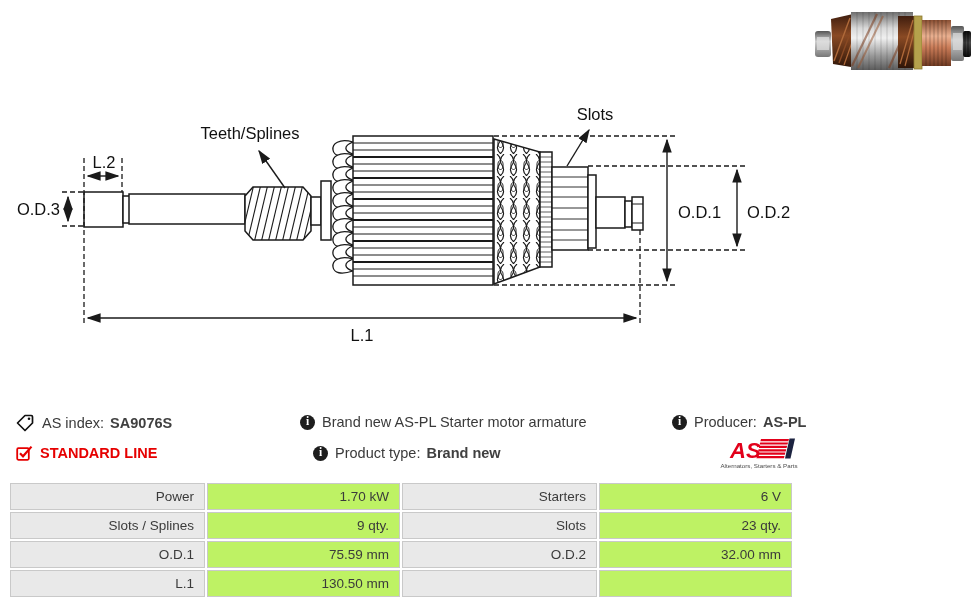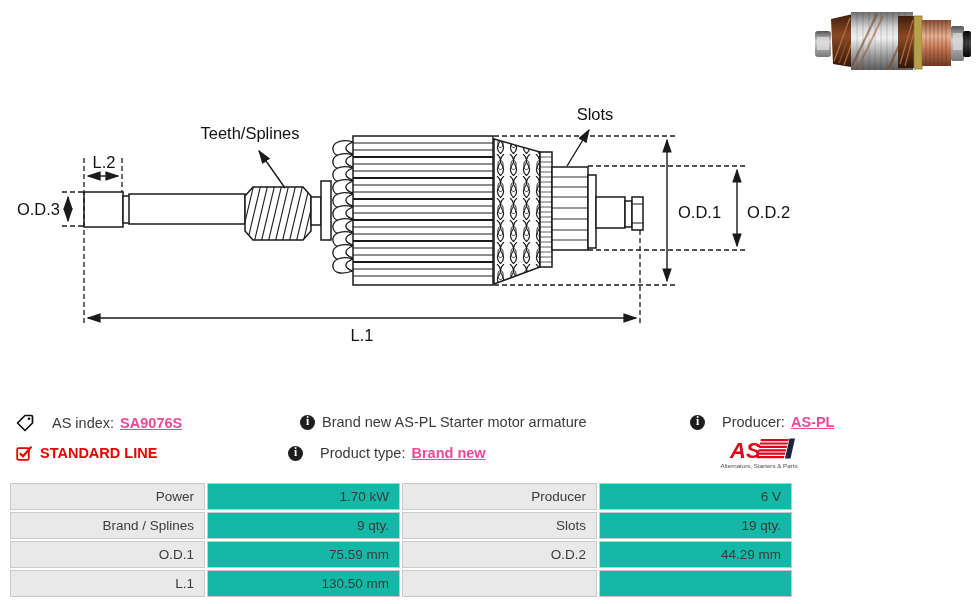--- a/index.html
+++ b/index.html
@@ -9,35 +9,35 @@
 
   
   #diagram{position:absolute;left:0;top:95px;}
 
   
   #photo{position:absolute;left:805px;top:6px;}
 
   
   .info-row{position:absolute;display:flex;align-items:center;gap:7px;
             font-size:14.5px;color:#3a3a3a;white-space:nowrap;}
-  .info-row .b{font-weight:700;color:#ec4899;text-decoration:underline;}
-  .info-row .lab{margin-right:2px;margin-left:10px;}
+  .info-row .b{font-weight:700;color:#404040;}
+  .info-row .lab{margin-right:2px;}
   .red{color:#e60000 !important;font-weight:700;}
   .info-icon{width:15px;height:15px;border-radius:50%;background:#1d1d1d;color:#fff;
              display:inline-flex;align-items:center;justify-content:center;flex:0 0 15px;
              font-family:"Liberation Serif",serif;font-weight:700;font-size:11.5px;line-height:1;}
   .info-icon::before{content:"i";}
 
   
   #aslogo{position:absolute;left:716px;top:437px;}
 
   
   table.spec{position:absolute;left:8px;top:481px;width:782px;border-spacing:2px;table-layout:fixed;}
   table.spec td{border:1px solid #c9c9c9;height:25px;text-align:right;padding:0 10px 0 0;
-                font-size:13.5px;color:#3b3b3b;background:#14b8a6;overflow:hidden;}
+                font-size:13.5px;color:#3b3b3b;background:#bef264;overflow:hidden;}
   table.spec td.lbl{background:#e9e9e9;}
 </style>
 </head>
 <body>
 
 <div class="page">
 
   <svg id="diagram" width="800" height="255" viewBox="0 95 800 255">
     <defs>
       <marker id="arr" viewBox="0 0 10 8" markerWidth="10" markerHeight="8" refX="9" refY="4" orient="auto-start-reverse">
@@ -283,27 +283,27 @@
       <path d="M4,8.3 L7,11.3 L15.5,1.6" fill="none" stroke="#e60000" stroke-width="2.2"></path>
     </svg>
     <span class="red">STANDARD LINE</span>
   </div>
 
   <div class="info-row" style="left:300px;top:414px;justify-content:flex-end;">
     <span class="info-icon"></span>
     <span>Brand new AS-PL Starter motor armature</span>
   </div>
 
-  <div class="info-row" style="left:288px;top:445px;">
+  <div class="info-row" style="left:313px;top:445px;">
     <span class="info-icon"></span>
     <span><span class="lab">Product type:</span>
     <span class="b">Brand new</span></span>
   </div>
 
-  <div class="info-row" style="left:670px;top:414px;padding-left:20px;">
+  <div class="info-row" style="left:652px;top:414px;padding-left:20px;">
     <span class="info-icon"></span>
     <span><span class="lab">Producer:</span>
     <span class="b">AS-PL</span></span>
   </div>
 
   <svg id="aslogo" width="86" height="36" viewBox="0 0 86 36">
     <g>
       <text x="14" y="21" font-size="22" font-weight="900" font-style="italic" fill="#e2001a">AS</text>
       <g fill="#e2001a">
         <polygon points="45,2 73,2 72.4,4.2 44.4,4.2"></polygon>
@@ -322,34 +322,34 @@
     <colgroup>
         <col style="width:195px">
         <col style="width:193px">
         <col style="width:195px">
         <col style="width:193px">
       </colgroup>
     <tbody>
         <tr>
       <td class="lbl">Power</td>
       <td>1.70 kW</td>
-      <td class="lbl">Producer</td>
+      <td class="lbl">Starters</td>
       <td>6 V</td>
     </tr>
     <tr>
-      <td class="lbl">Brand / Splines</td>
+      <td class="lbl">Slots / Splines</td>
       <td>9 qty.</td>
       <td class="lbl">Slots</td>
-      <td>19 qty.</td>
+      <td>23 qty.</td>
     </tr>
     <tr>
       <td class="lbl">O.D.1</td>
       <td>75.59 mm</td>
       <td class="lbl">O.D.2</td>
-      <td>44.29 mm</td>
+      <td>32.00 mm</td>
     </tr>
     <tr>
       <td class="lbl">L.1</td>
       <td>130.50 mm</td>
       <td class="lbl"></td>
       <td></td>
     </tr>
   </tbody>
     </table>
 

